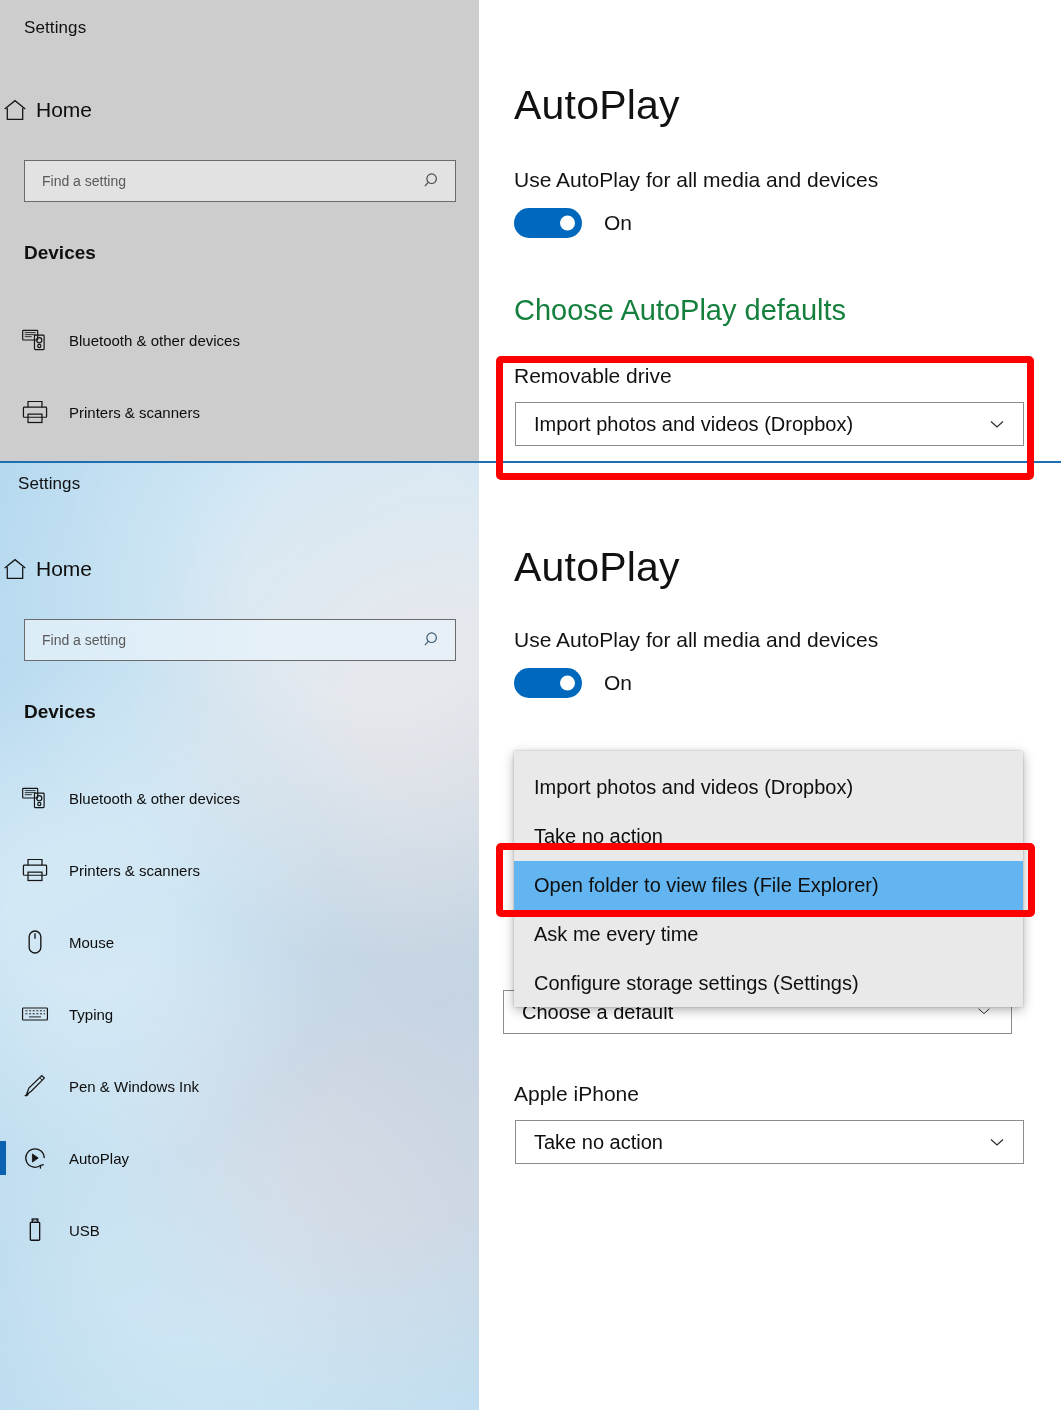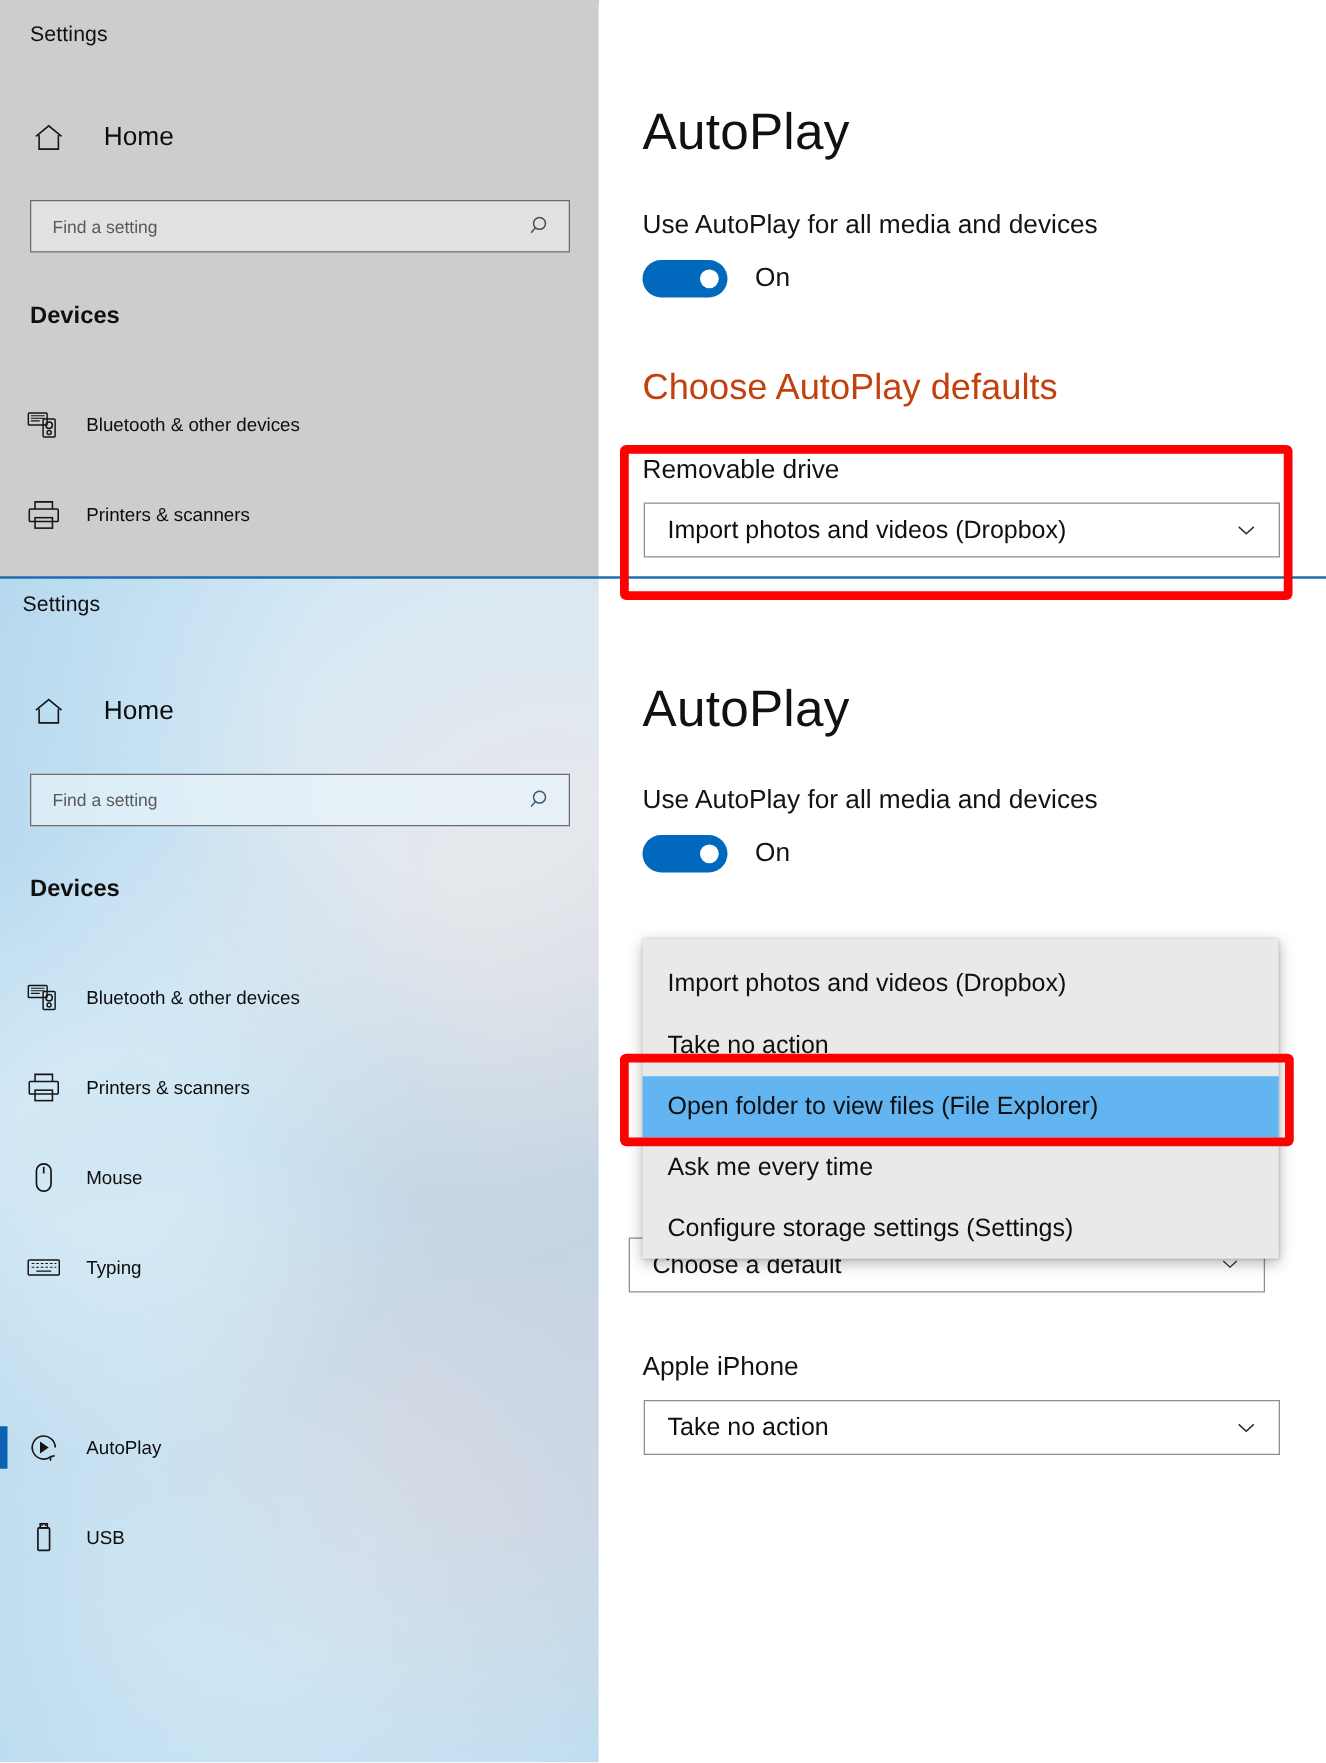--- a/index.html
+++ b/index.html
@@ -48,22 +48,22 @@
   .pane-b .content {
     position: absolute; left: 479px; top: 0; width: 582px; height: 948px;
     background: #ffffff;
   }
 
   
   .app-title {
     position: absolute; font-size: 17px; color: #111; letter-spacing: .1px;
   }
   .nav-home {
-    position: absolute; display: flex; align-items: center; gap: 29px;
-    height: 40px; padding-left: 24px; width: 440px;
+    position: absolute; display: flex; align-items: center; gap: 6px;
+    height: 40px; width: 440px;
   }
   .nav-home .label { font-size: 21px; color: #0d0d0d; }
 
   .search-box {
     position: absolute; left: 24px; width: 432px; height: 42px;
     border: 1px solid #6b6b6b; display: flex; align-items: center;
     padding: 0 11px 0 17px; justify-content: space-between;
   }
   .search-box.grey { background: #e2e2e2; }
   .search-box.glass { background: rgba(232,243,250,0.72); }
@@ -85,21 +85,21 @@
   .nav-item .label {
     margin-left: 17px; font-size: 15px; color: #0d0d0d; white-space: nowrap;
   }
   .nav-item .sel-bar {
     position: absolute; left: 0; top: 6px; width: 6px; height: 34px; background: #0a62b0;
   }
 
   
   .page-title { position: absolute; font-size: 41px; font-weight: 300; color: #111; letter-spacing: .2px; }
   .sub-label  { position: absolute; font-size: 21px; color: #131313; }
-  .sec-title  { position: absolute; font-size: 29px; font-weight: 300; color: #c2410c; text-align: center; }
+  .sec-title  { position: absolute; font-size: 29px; font-weight: 300; color: #15803d; text-align: center; }
 
   .toggle-row { position: absolute; display: flex; align-items: center; gap: 22px; }
   .toggle {
     width: 68px; height: 30px; border-radius: 15px; background: #0069bd;
     position: relative; flex: none;
   }
   .toggle .knob {
     position: absolute; right: 7px; top: 50%; transform: translateY(-50%);
     width: 15px; height: 15px; border-radius: 50%; background: #ffffff;
   }
@@ -283,20 +283,30 @@
       <div class="nav-item" style="top:529px;">
         <span class="ico">
           <svg width="30" height="30" viewBox="0 0 28 28" fill="none" stroke="#141414" stroke-width="1.1">
             <rect x="2.4" y="8.4" width="23.2" height="11.2" rx="0.8"></rect>
             <path d="M5 11h2M8.4 11h2M11.8 11h2M15.2 11h2M18.6 11h2M22 11h1.4M5 13.8h2M8.4 13.8h2M11.8 13.8h2M15.2 13.8h2M18.6 13.8h2M22 13.8h1.4M8.4 16.7h11.2" stroke-width="0.85"></path>
           </svg>
         </span>
         <span class="label">Typing</span>
       </div>
 
+      <div class="nav-item" style="top:601px;">
+        <span class="ico">
+          <svg width="30" height="30" viewBox="0 0 28 28" fill="none" stroke="#141414" stroke-width="1.15">
+            <path d="M6 22.2 8.3 16 20.3 4.2l2.4 2.4L10.7 18.6z"></path>
+            <path d="M4.4 22.6c1.4.9 3 .3 3.2-1.3"></path>
+            <path d="M18.4 6.2l2.4 2.4" stroke-width="0.9"></path>
+          </svg>
+        </span>
+        <span class="label">Pen &amp; Windows Ink</span>
+      </div>
 
       <div class="nav-item" style="top:673px;">
         <span class="sel-bar"></span>
         <span class="ico">
           <svg width="30" height="30" viewBox="0 0 28 28" fill="none" stroke="#141414" stroke-width="1.2">
             <path d="M22.6 14a8.6 8.6 0 1 0-3.3 6.8"></path>
             <path d="M19.2 20.8l-.2 3.1M19.2 20.8l3-.6" stroke-width="1.2"></path>
             <path d="M11.6 10.2 17 14l-5.4 3.8z" fill="#141414" stroke-width="0.8"></path>
           </svg>
         </span>

